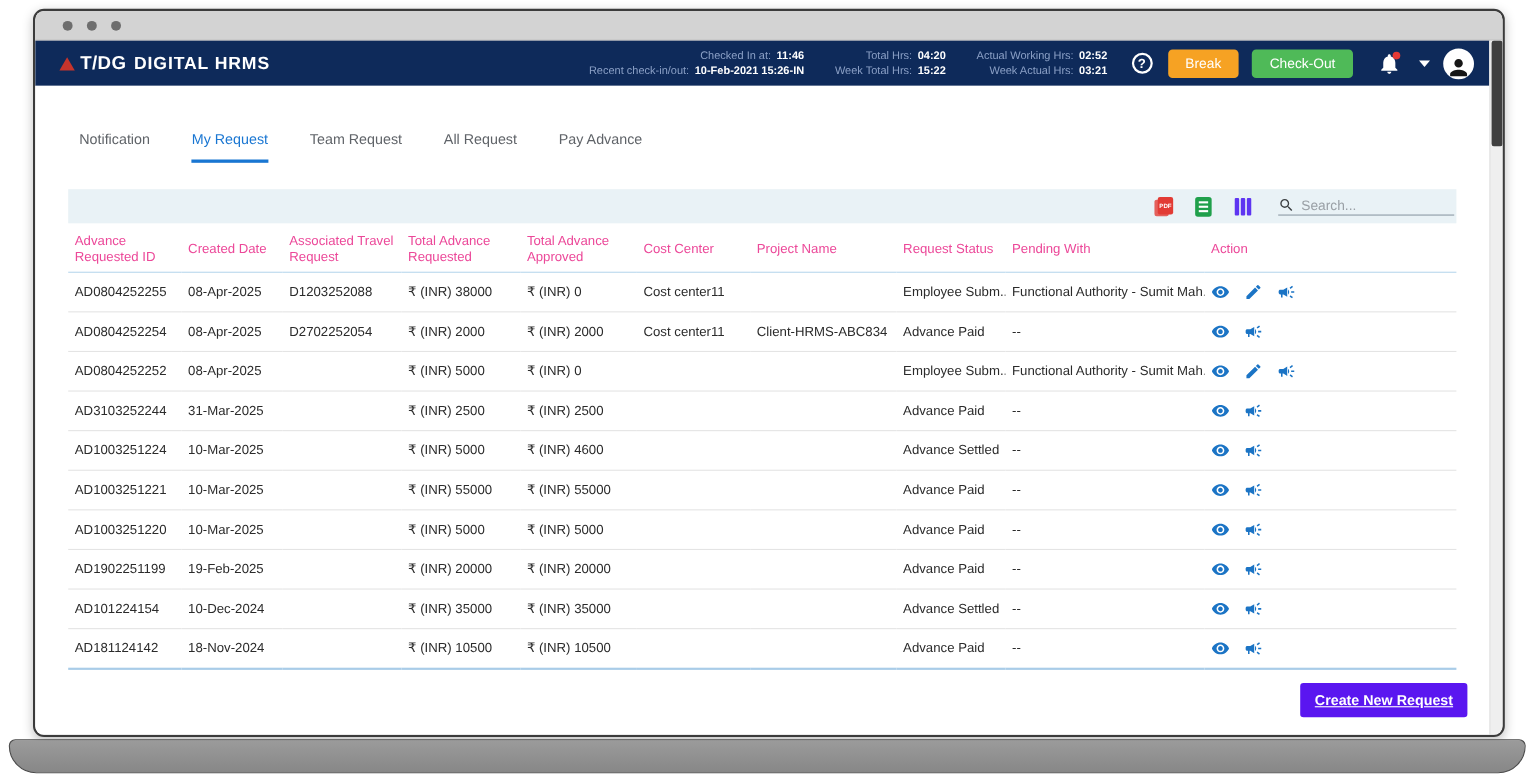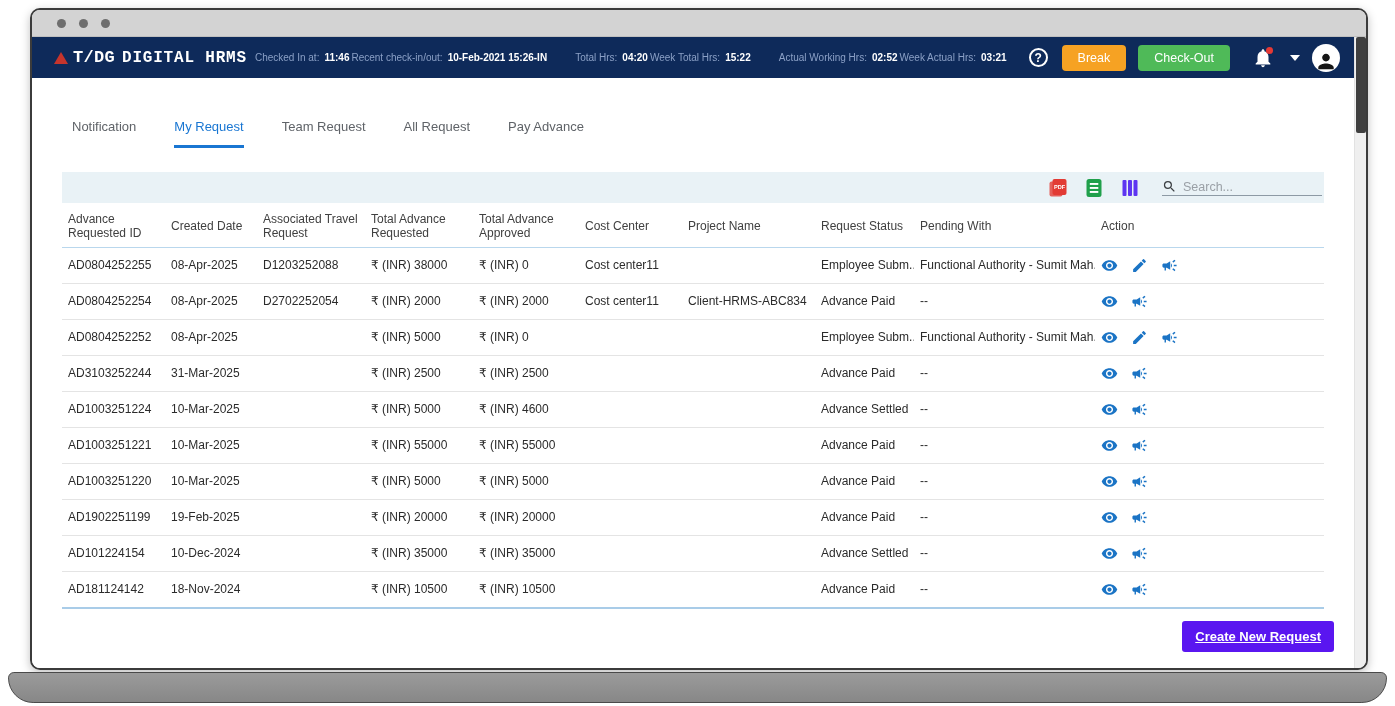--- a/index.html
+++ b/index.html
@@ -30,32 +30,32 @@
   .app-col { flex: 1; display: flex; flex-direction: column; min-width: 0; }
 
   .vscroll { width: 12px; background: #efefef; border-left: 1px solid #e2e2e2; position: relative; }
   .vthumb { position: absolute; top: 0; left: 1px; width: 10px; height: 96px; background: #3f3f3f; border-radius: 2px; }
 
   
   .appbar {
     height: 41px; background: #0e2a5a; color: #fff;
     display: flex; align-items: center; padding: 0 14px 0 22px; flex-shrink: 0;
   }
-  .logo { display: flex; align-items: flex-end; gap: 7px; font-family: Liberation Mono, monospace; }
+  .logo { display: flex; align-items: flex-end; gap: 7px; }
   .logo-tri {
     align-self: center;
     width: 0; height: 0;
     border-left: 7px solid transparent; border-right: 7px solid transparent;
     border-bottom: 12px solid #c5342c; margin-right: -2px;
   }
   .logo-brand { font-size: 17px; font-weight: bold; letter-spacing: .3px; }
   .logo-product { font-size: 16px; font-weight: bold; letter-spacing: .8px; }
 
   .stats { margin-left: auto; display: flex; gap: 28px; margin-right: 22px; }
-  .stat-group { display: flex; gap: 2px; }
+  .stat-group { display: flex; flex-direction: column; gap: 2px; }
   .stat-row { display: flex; justify-content: flex-end; font-size: 10px; line-height: 11px; white-space: nowrap; }
   .stat-label { color: #8ba0c6; margin-right: 5px; }
   .stat-value { color: #ffffff; font-weight: bold; }
 
   .help {
     width: 19px; height: 19px; border: 2px solid #fff; border-radius: 50%;
     display: flex; align-items: center; justify-content: center;
     font-size: 12px; font-weight: bold; margin-right: 14px; flex-shrink: 0;
   }
   .btn-break, .btn-checkout {
@@ -96,21 +96,21 @@
     border: none; outline: none; background: transparent; width: 100%;
     font-size: 12.5px; color: #444; font-family: inherit;
   }
   .search input::placeholder { color: #9aa0a6; }
 
   table.grid {
     margin: 0 30px; width: calc(100% - 60px);
     border-collapse: collapse; table-layout: fixed; font-size: 12px;
   }
   .grid th {
-    font-weight: normal; color: #404040; text-align: left; vertical-align: middle;
+    font-weight: normal; color: #ec4899; text-align: left; vertical-align: middle;
     padding: 5px 6px 7px 6px; border-bottom: 1px solid #b9d7ed; line-height: 14px; height: 40px;
   }
   .grid th:nth-child(1){width:103px} .grid th:nth-child(2){width:92px}
   .grid th:nth-child(3){width:108px} .grid th:nth-child(4){width:108px}
   .grid th:nth-child(5){width:106px} .grid th:nth-child(6){width:103px}
   .grid th:nth-child(7){width:133px} .grid th:nth-child(8){width:99px}
   .grid th:nth-child(9){width:181px} .grid th:nth-child(10){width:auto}
   .grid td {
     color: #2b2b2b; padding: 9px 6px; border-bottom: 1px solid #e4e4e4;
     white-space: nowrap; overflow: hidden; line-height: 15px;

